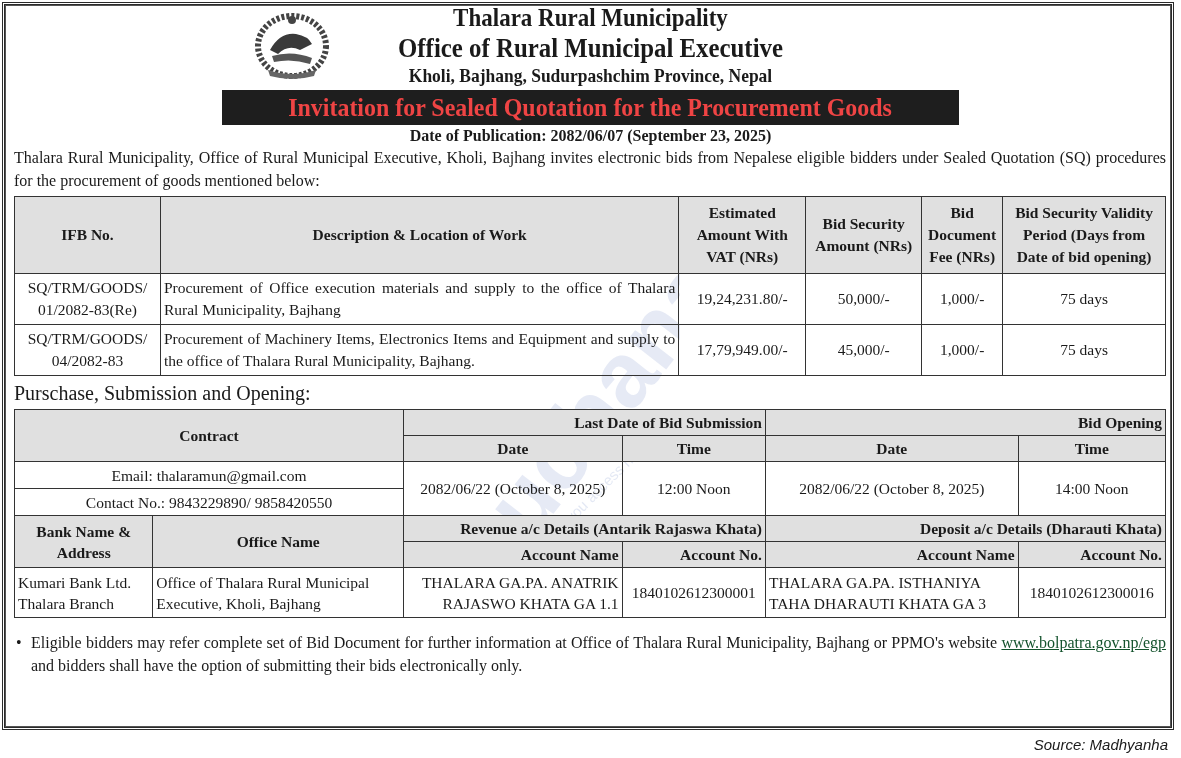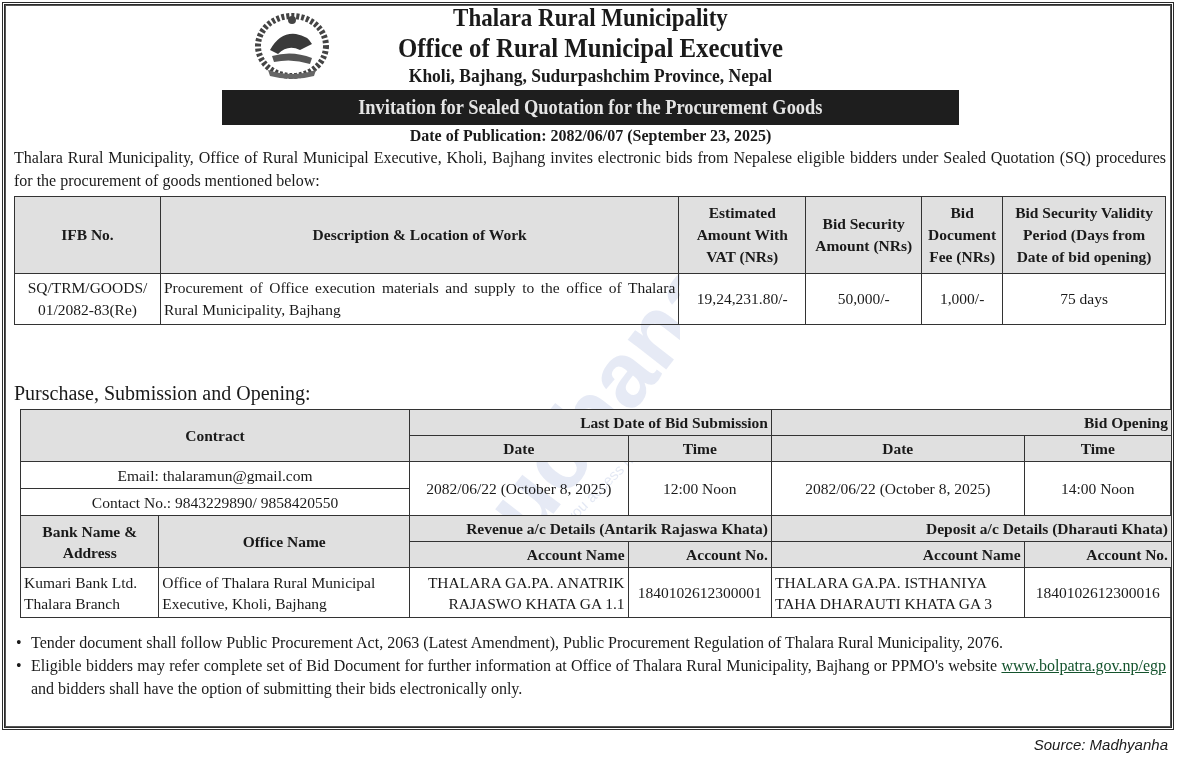--- a/index.html
+++ b/index.html
@@ -3,33 +3,33 @@
 <meta charset="utf-8">
 <style>
   html, body { margin:0; padding:0; background:#ffffff; }
   body { width:1181px; height:758px; position:relative; overflow:hidden; font-family:"Liberation Serif", serif; color:#1a1a1a; }
   .frame { position:absolute; left:2px; top:2px; width:1172px; height:728px; border:3px double #2a2a2a; box-sizing:border-box; }
   .frame-inner { position:absolute; left:0; top:0; right:0; bottom:0; border:1px solid #555; }
   .logo { position:absolute; left:252px; top:10px; width:80px; height:72px; }
   .t1 { position:absolute; left:0; width:1181px; top:3px; text-align:center; font-weight:bold; font-size:25px; line-height:30px; transform:scaleX(0.92); }
   .t2 { position:absolute; left:0; width:1181px; top:32px; text-align:center; font-weight:bold; font-size:27px; line-height:32px; transform:scaleX(0.92); }
   .t3 { position:absolute; left:0; width:1181px; top:64px; text-align:center; font-weight:bold; font-size:19px; line-height:24px; transform:scaleX(0.92); }
-  .banner { position:absolute; left:222px; top:90px; width:737px; height:35px; background:#1e1e1e; color:#e5e5e5; font-weight:bold; font-size:20px; line-height:35px; text-align:center; white-space:nowrap; overflow:hidden; }
+  .banner { position:absolute; left:222px; top:90px; width:737px; height:35px; background:#1e1e1e; color:#ef4444; font-weight:bold; font-size:26px; line-height:35px; text-align:center; white-space:nowrap; overflow:hidden; }
   .banner span { display:inline-block; transform:scaleX(0.92); }
   .pubdate { position:absolute; left:0; width:1181px; top:126px; text-align:center; font-weight:bold; font-size:17px; line-height:20px; transform:scaleX(0.94); }
   .intro { position:absolute; left:14px; width:1152px; top:146px; font-size:16px; line-height:23px; text-align:justify; text-align-last:left; }
   table { border-collapse:collapse; position:absolute; font-size:15.5px; }
   td, th { border:1px solid #333; padding:1px 3px; }
   th { background:#e0e0e0; font-weight:bold; }
   .t-main { left:14px; top:196px; width:1152px; }
   .t-main th { line-height:22px; height:74px; text-align:center; }
   .t-main td { height:48px; line-height:22px; text-align:center; }
   .t-main td.desc { text-align:justify; text-align-last:left; padding:0 3px;margin-top:42px; }
   .label2 { position:absolute; left:14px; top:383px; font-size:20px; line-height:20px; }
-  .t-sub { left:20px; top:409px; width:1152px; }
+  .t-sub { left:14px; top:409px; width:1152px; }
   .t-sub th, .t-sub td { line-height:21px; }
   .t-sub .gh { height:23px; text-align:right; }
   .t-sub .lh { text-align:center; height:23px; }
   .t-sub td { text-align:center; }
   .bullets { position:absolute; left:14px; top:631px; width:1152px; font-size:16px; line-height:23px; margin:0; padding:0; list-style:none; }
   .bullets li { position:relative; padding-left:17px; text-align:justify; text-align-last:left; }
   .bullets li::before { content:"•"; position:absolute; left:2px; top:0; }
   .bullets a { color:#14532d; text-decoration:underline; }
   .source { position:absolute; right:13px; top:735px; font-family:Liberation Sans, sans-serif; font-style:italic; font-size:15px; line-height:20px; }
   .wm { position:absolute; pointer-events:none; }
@@ -82,20 +82,28 @@
     <th>Bid Security Validity Period (Days from Date of bid opening)</th>
   </tr>
   <tr>
     <td>SQ/TRM/GOODS/ 01/2082-83(Re)</td>
     <td class="desc">Procurement of Office execution materials and supply to the office of Thalara Rural Municipality, Bajhang</td>
     <td>19,24,231.80/-</td>
     <td>50,000/-</td>
     <td>1,000/-</td>
     <td>75 days</td>
   </tr>
+  <tr>
+    <td>SQ/TRM/GOODS/ 04/2082-83</td>
+    <td class="desc">Procurement of Machinery Items, Electronics Items and Equipment and supply to the office of Thalara Rural Municipality, Bajhang.</td>
+    <td>17,79,949.00/-</td>
+    <td>45,000/-</td>
+    <td>1,000/-</td>
+    <td>75 days</td>
+  </tr>
 </tbody>
   </table>
 
 <div class="label2">Purschase, Submission and Opening:</div>
 
 <table class="t-sub">
   <colgroup>
     <col style="width:138px">
       <col style="width:250px">
       <col style="width:218px">
@@ -142,17 +150,16 @@
     <td style="text-align:left">Office of Thalara Rural Municipal Executive, Kholi, Bajhang</td>
     <td style="text-align:right">THALARA GA.PA. ANATRIK RAJASWO KHATA GA 1.1</td>
     <td>1840102612300001</td>
     <td style="text-align:left">THALARA GA.PA. ISTHANIYA TAHA DHARAUTI KHATA GA 3</td>
     <td>1840102612300016</td>
   </tr>
 </tbody>
   </table>
 
 <ul class="bullets">
-  <li>Tender document shall follow Public Procurement Act, 2063 (Latest Amendment), Public Procurement Regulation of Thalara Rural Municipality, 2076.</li>
   <li><span>Eligible bidders may refer complete set of Bid Document for further information at Office of Thalara Rural Municipality, Bajhang or PPMO's website </span><a>www.bolpatra.gov.np/egp</a><span> and bidders shall have the option of submitting their bids electronically only.</span></li>
 </ul>
 
 <div class="source">Source: Madhyanha</div>
 
 </body></html>

